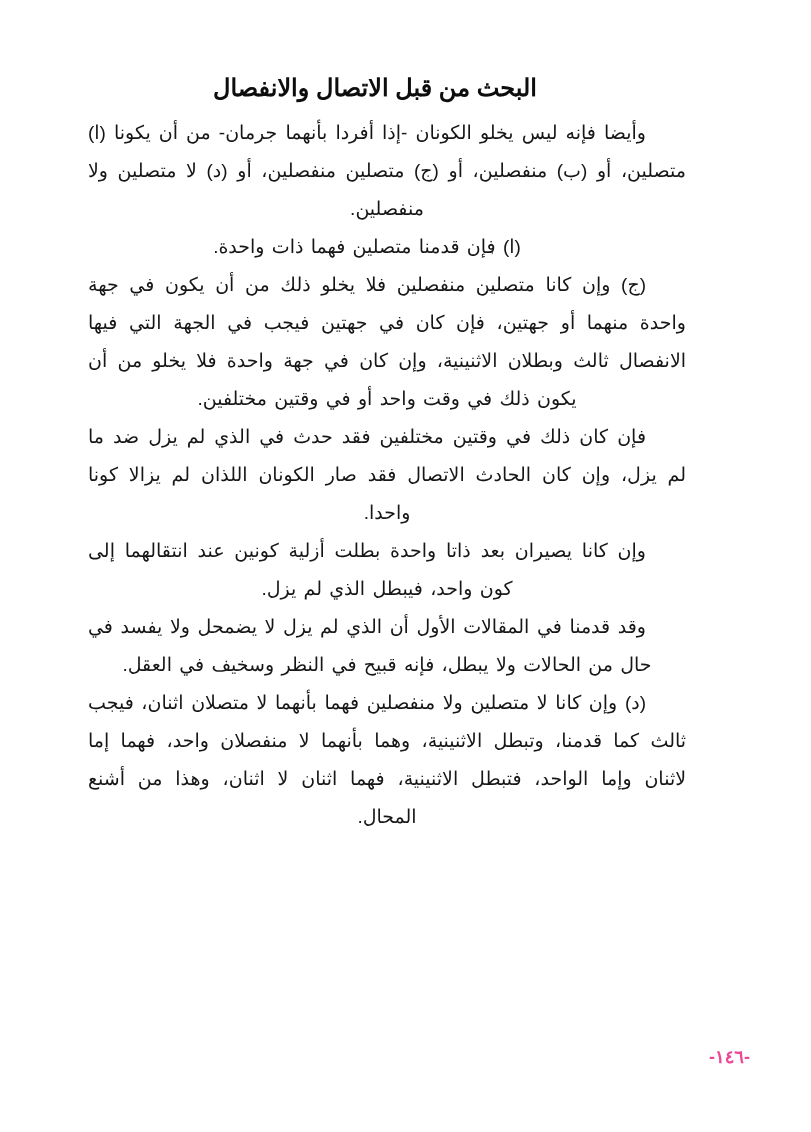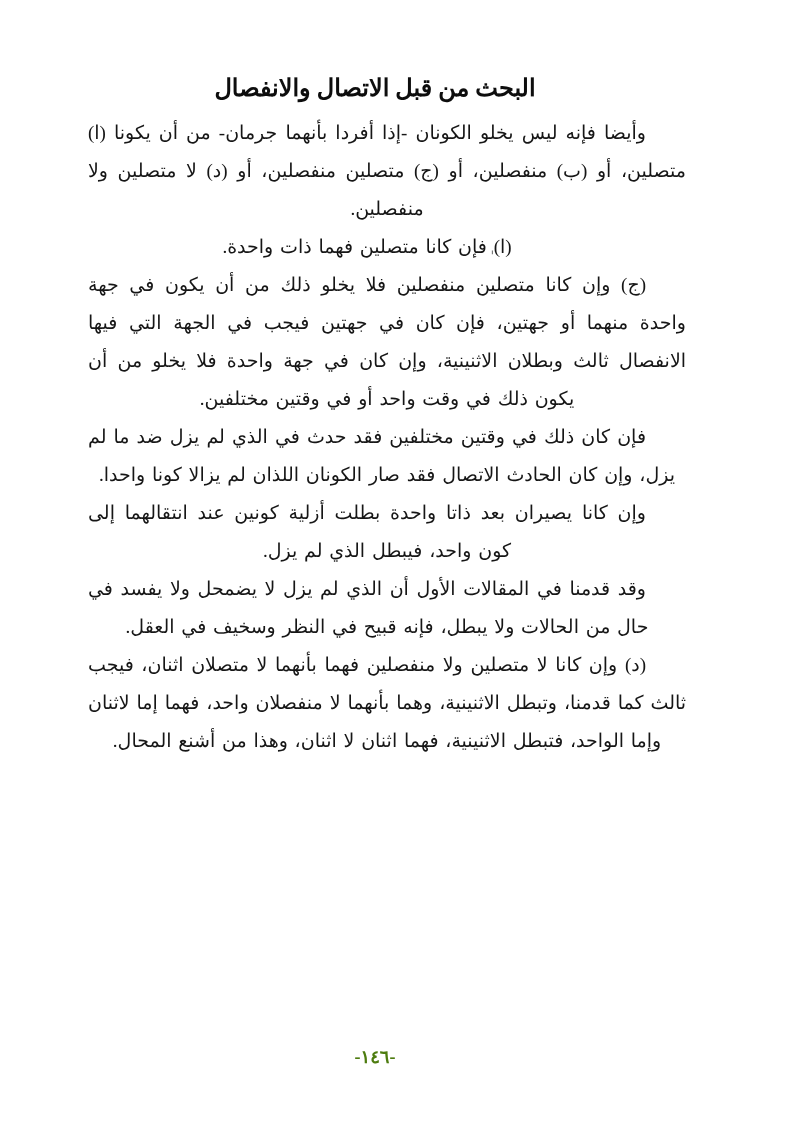--- a/index.html
+++ b/index.html
@@ -6,21 +6,21 @@
     margin: 0;
     padding: 0;
     background: #ffffff;
   }
   .page {
     position: relative;
     width: 750px;
     height: 1132px;
     background: #ffffff;
     color: #111111;
-    font-family: Liberation Serif, serif;
+    font-family: Liberation Sans, sans-serif;
     overflow: hidden;
   }
   .title {
     margin: 0;
     padding-top: 74px;
     text-align: center;
     direction: rtl;
     font-size: 24px;
     font-weight: bold;
     color: #0d0d0d;
@@ -48,40 +48,39 @@
     left: 489px;
     top: 250px;
     font-size: 13px;
     color: #222222;
   }
   .footer {
     position: absolute;
     top: 1046px;
     left: 0;
     width: 100%;
-    text-align: center;
     direction: rtl;
     font-size: 18px;
     font-weight: bold;
     letter-spacing: 2px;
-    color: #4d7c0f;
+    color: #ec4899;
   }
 </style>
 </head>
 <body>
 
 <div class="page" lang="ar">
 
   <h1 class="title">البحث من قبل الاتصال والانفصال</h1>
 
   <span class="artifact">ٰ</span>
 
   <div class="content">
     <p class="para">وأيضا فإنه ليس يخلو الكونان -إذا أفردا بأنهما جرمان- من أن يكونا (ا) متصلين، أو (ب) منفصلين، أو (ج) متصلين منفصلين، أو (د) لا متصلين ولا منفصلين.</p>
-    <p class="para">(ا) فإن كانا متصلين فهما ذات واحدة.</p>
+    <p class="para">(ا) فإن قدمنا متصلين فهما ذات واحدة.</p>
     <p class="para">(ج) وإن كانا متصلين منفصلين فلا يخلو ذلك من أن يكون في جهة واحدة منهما أو جهتين، فإن كان في جهتين فيجب في الجهة التي فيها الانفصال ثالث وبطلان الاثنينية، وإن كان في جهة واحدة فلا يخلو من أن يكون ذلك في وقت واحد أو في وقتين مختلفين.</p>
     <p class="para">فإن كان ذلك في وقتين مختلفين فقد حدث في الذي لم يزل ضد ما لم يزل، وإن كان الحادث الاتصال فقد صار الكونان اللذان لم يزالا كونا واحدا.</p>
     <p class="para">وإن كانا يصيران بعد ذاتا واحدة بطلت أزلية كونين عند انتقالهما إلى كون واحد، فيبطل الذي لم يزل.</p>
     <p class="para">وقد قدمنا في المقالات الأول أن الذي لم يزل لا يضمحل ولا يفسد في حال من الحالات ولا يبطل، فإنه قبيح في النظر وسخيف في العقل.</p>
     <p class="para">(د) وإن كانا لا متصلين ولا منفصلين فهما بأنهما لا متصلان اثنان، فيجب ثالث كما قدمنا، وتبطل الاثنينية، وهما بأنهما لا منفصلان واحد، فهما إما لاثنان وإما الواحد، فتبطل الاثنينية، فهما اثنان لا اثنان، وهذا من أشنع المحال.</p>
   </div>
 
   <div class="footer">-١٤٦-</div>
 
 </div>

